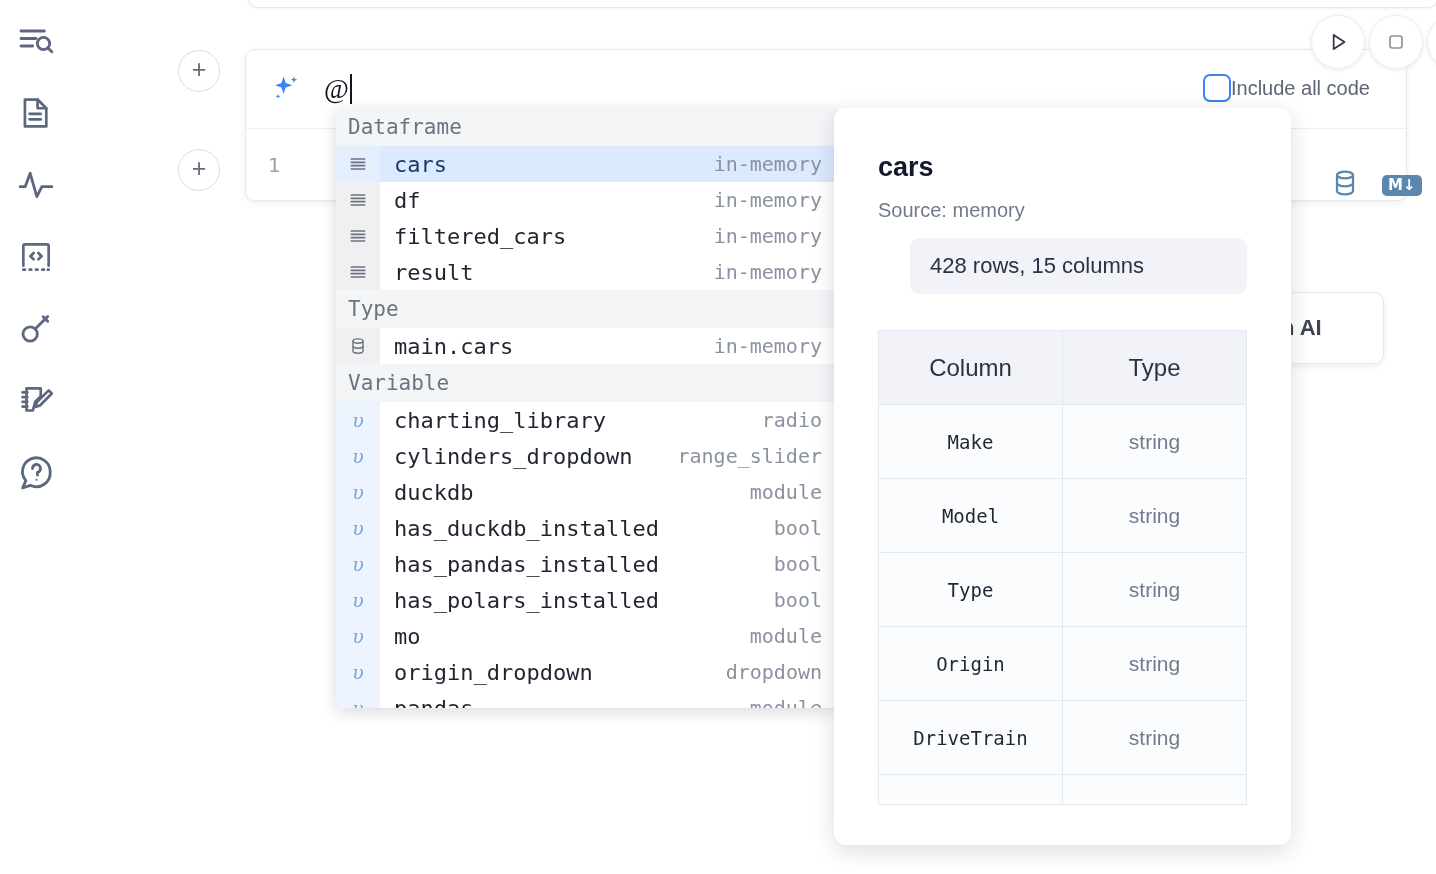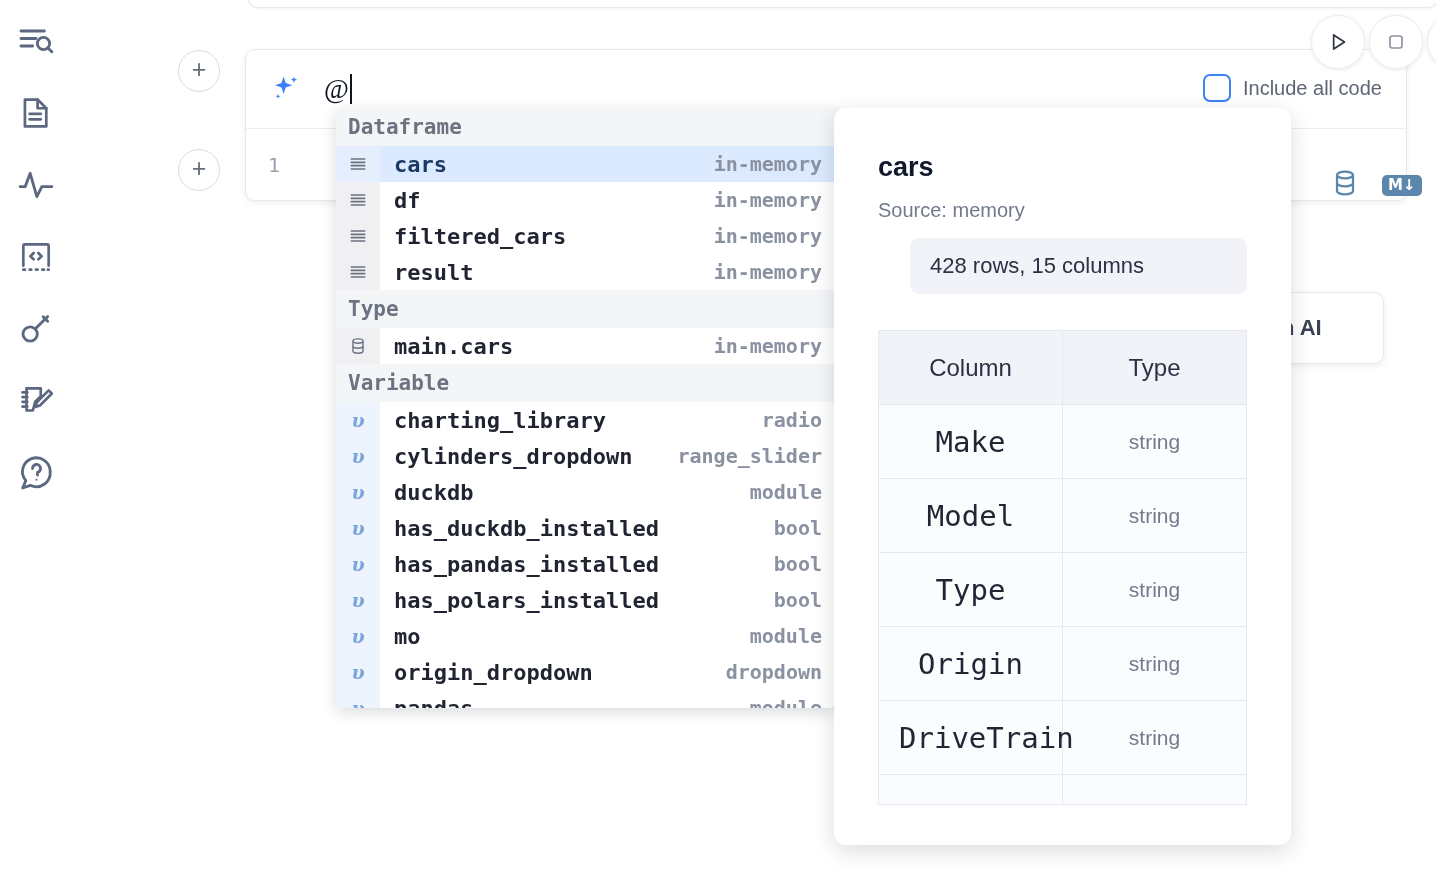--- a/index.html
+++ b/index.html
@@ -143,21 +143,20 @@
     z-index: 8;
   }
   .run-btn { left: 1311px; top: 15px; }
   .stop-btn { left: 1369px; top: 15px; }
   .extra-btn { left: 1427px; top: 15px; }
 
   .include-wrap {
     position: absolute;
     left: 1203px; top: 74px;
     display: flex; align-items: center;
-    gap: 12px;
     z-index: 7;
     cursor: pointer;
   }
   .checkbox {
     width: 28px; height: 28px;
     border: 2.2px solid #3b82f6;
     border-radius: 7px;
     background: #ffffff;
     box-sizing: border-box;
   }
@@ -213,21 +212,20 @@
   .ac {
     position: absolute;
     left: 336px; top: 108px;
     width: 500px; height: 600px;
     background: #ffffff;
     border-radius: 4px 4px 8px 8px;
     box-shadow: 0 4px 16px rgba(20,25,45,0.16);
     overflow: hidden;
     z-index: 20;
     font-family: "DejaVu Sans Mono", monospace;
-    font-weight: bold;
   }
   .ac-group {
     height: 38px;
     background: #f4f5f7;
     color: #6b7280;
     font-size: 21px;
     display: flex; align-items: center;
     padding-left: 12px;
     box-sizing: border-box;
   }
@@ -316,21 +314,21 @@
     box-sizing: border-box;
   }
   .pv-table th {
     background: #f1f3f8;
     font-weight: normal;
     font-size: 24px;
     color: #2b3243;
   }
   .pv-table td.col {
     font-family: "DejaVu Sans Mono", monospace;
-    font-size: 29px;
+    font-size: 19px;
     color: #1f2634;
     background: #fbfcfe;
   }
   .pv-table td.typ {
     font-size: 21px;
     color: #727b8d;
     background: #fbfcfe;
   }
   .pv-table td.empty { height: 30px; }
 </style>

